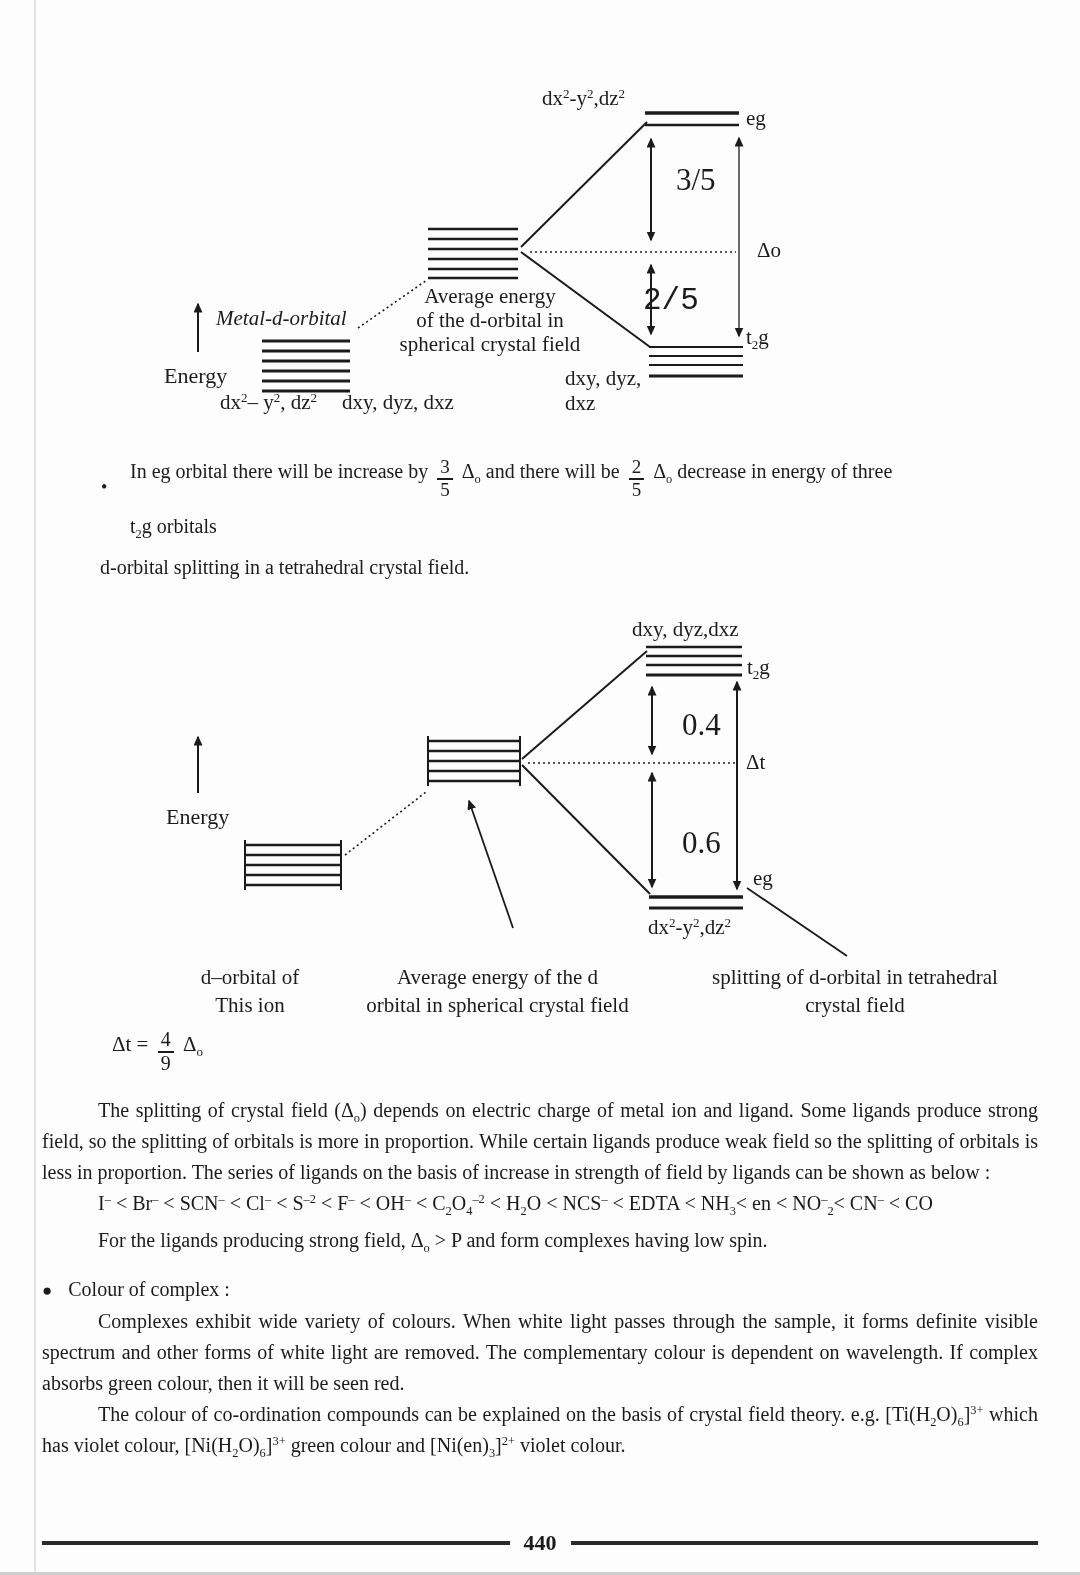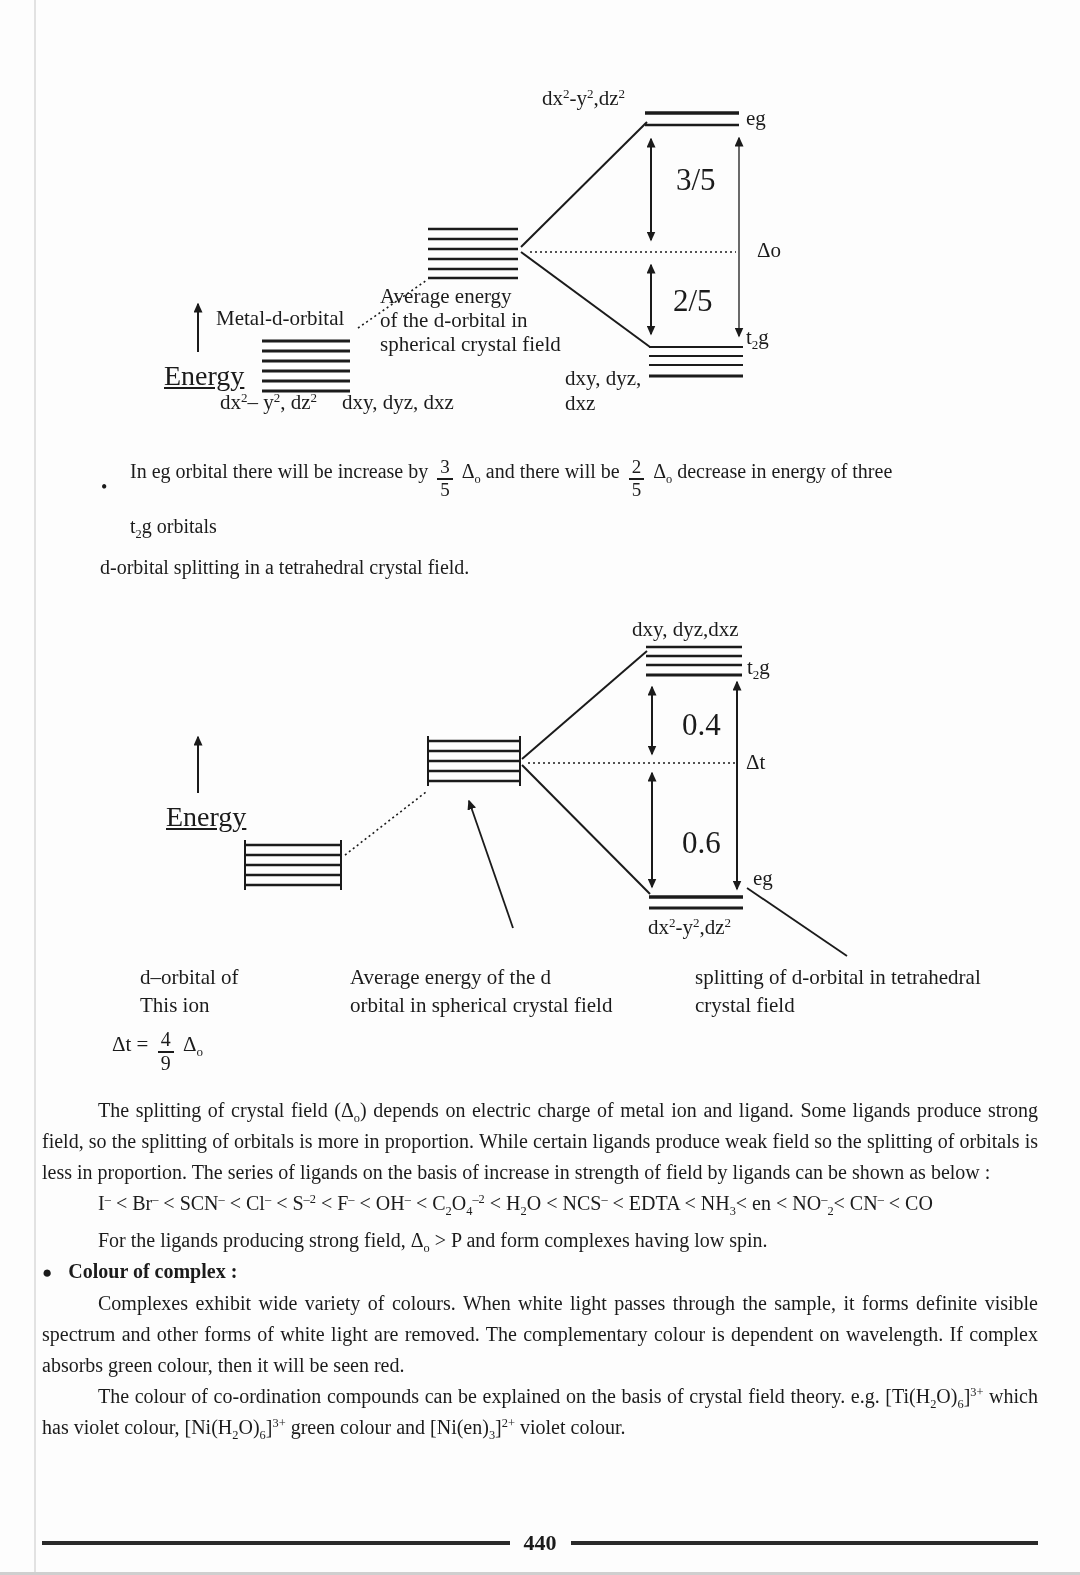--- a/index.html
+++ b/index.html
@@ -7,48 +7,48 @@
     width:1080px;height:1575px;position:relative;overflow:hidden;
     background:#fdfdfd;color:#1b1b1b;
     font-family:"Liberation Serif","DejaVu Serif",serif;
     font-size:20px;line-height:31px;
   }
   .scan-edge-left{position:absolute;left:34px;top:0;width:2px;height:100%;background:#e2e2e2;}
   .scan-edge-bottom{position:absolute;left:0;bottom:0;width:100%;height:3px;background:#cfcfcf;}
 
   .abs{position:absolute;white-space:nowrap;}
   .pre{white-space:pre-line;}
-  .ctr{text-align:left;white-space:pre-line;}
+  .ctr{text-align:center;white-space:pre-line;}
   .diagram{position:absolute;left:0;width:1080px;}
   #diagram1{top:0;height:440px;}
   #diagram2{top:605px;height:490px;}
   .diagram svg{position:absolute;left:0;top:0;}
   .dlabel{font-size:21px;line-height:25px;}
-  .energy{font-size:28px;text-decoration:underline;}
+  .energy{font-size:22px;}
   .fracnum{font-size:31px;}
 
   sup,sub{font-size:0.62em;line-height:0;position:relative;vertical-align:baseline;}
   sup{top:-0.55em;}
   sub{top:0.38em;}
 
   .frac{display:inline-block;text-align:center;vertical-align:-0.95em;line-height:1.1;margin:0 4px;font-size:0.95em;}
   .frac .fn{display:block;padding:0 3px;border-bottom:2px solid #1b1b1b;}
   .frac .fd{display:block;padding:0 3px;}
 
   #bullets{position:absolute;left:45px;right:45px;top:440px;height:165px;}
   .bullet-line{position:relative;padding-left:85px;padding-top:16px;}
   .bullet-dot{position:absolute;left:56px;top:32px;font-size:18px;}
   .bullet-cont{padding-left:85px;margin-top:10px;}
   .plain-line{padding-left:55px;margin-top:10px;}
 
   #textblock{position:absolute;left:42px;right:42px;top:1095px;}
   .para{text-align:justify;text-indent:56px;}
   .lead{padding-left:56px;margin-top:6px;}
   .series-line{padding-left:56px;margin-top:0;}
-  .heading-line{margin-top:0;font-weight:bold;}
+  .heading-line{margin-top:18px;font-weight:normal;}
   .heading-line .hdot{font-size:17px;margin-right:16px;}
 
   #footer{position:absolute;left:42px;right:42px;top:1532px;display:flex;align-items:center;}
   .frule{flex:1;height:0;border-top:4px solid #2a2a2a;}
   .fnum{font-weight:bold;font-size:22px;padding:0 14px;line-height:22px;}
 </style>
 </head>
 <body>
 
 <div class="scan-edge-left"></div>
@@ -95,32 +95,32 @@
       <line x1="649" y1="356" x2="743" y2="356" stroke-width="2"></line>
       <line x1="649" y1="365" x2="743" y2="365" stroke-width="2"></line>
       <line x1="649" y1="376" x2="743" y2="376" stroke-width="3"></line>
     </g>
     <g stroke="#1b1b1b" stroke-width="2">
       <line x1="651" y1="139" x2="651" y2="240" marker-start="url(#ah1)" marker-end="url(#ah1)"></line>
       <line x1="651" y1="265" x2="651" y2="334" marker-start="url(#ah1)" marker-end="url(#ah1)"></line>
     </g>
     <line x1="739" y1="138" x2="739" y2="336" stroke="#1b1b1b" stroke-width="1.3" marker-start="url(#ah1)" marker-end="url(#ah1)"></line>
   </svg>
-  <div class="abs dlabel" style="left:216px;top:306px;">Metal-d-orbital</div>
+  <div class="abs dlabel" style="left:216px;top:306px;font-style:italic;">Metal-d-orbital</div>
   <div class="abs energy" style="left:164px;top:360px;">Energy</div>
   <div class="abs dlabel" style="left:220px;top:390px;">dx<sup>2</sup>– y<sup>2</sup>, dz<sup>2</sup></div>
   <div class="abs dlabel" style="left:342px;top:390px;">dxy, dyz, dxz</div>
   <div class="abs ctr dlabel" style="left:380px;top:284px;width:220px;line-height:24px;white-space:pre-line;">Average energy
 of the d-orbital in
 spherical crystal field</div>
   <div class="abs dlabel" style="left:542px;top:86px;">dx<sup>2</sup>-y<sup>2</sup>,dz<sup>2</sup></div>
   <div class="abs dlabel" style="left:746px;top:106px;">eg</div>
   <div class="abs fracnum" style="left:676px;top:164px;">3/5</div>
   <div class="abs dlabel" style="left:757px;top:238px;">Δo</div>
-  <div class="abs fracnum" style="left:673px;top:285px;">2/5</div>
+  <div class="abs fracnum" style="left:643px;top:285px;font-family:Liberation Mono, monospace;">2/5</div>
   <div class="abs dlabel" style="left:746px;top:325px;">t<sub>2</sub>g</div>
   <div class="abs pre dlabel" style="left:565px;top:366px;">dxy, dyz,
 dxz</div>
 </div>
 
 <div id="bullets">
   <div class="bullet-line">
     <span class="bullet-dot">•</span>
     <span>In eg orbital there will be increase by <span class="frac"><span class="fn">3</span><span class="fd">5</span></span> Δ<sub>o</sub> and there will be <span class="frac"><span class="fn">2</span><span class="fd">5</span></span> Δ<sub>o</sub> decrease in energy of three</span>
   </div>

